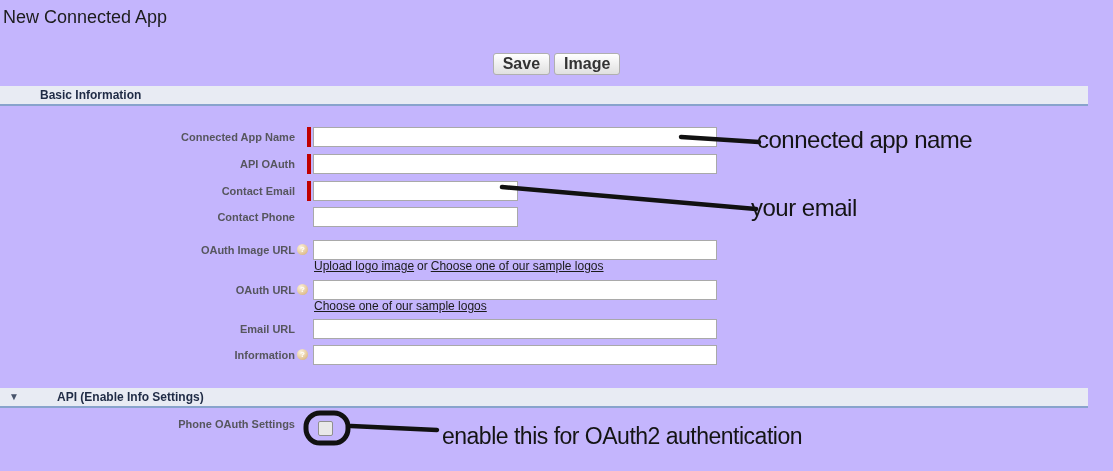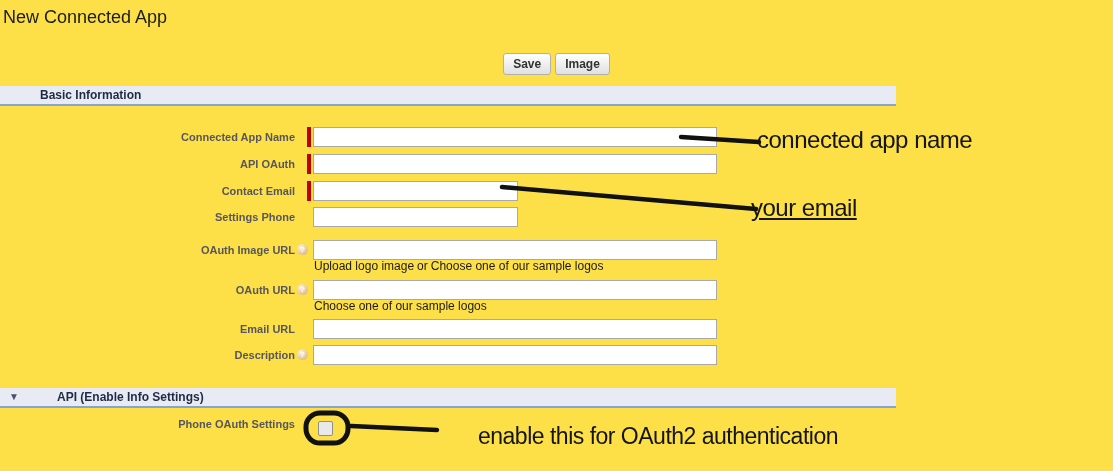--- a/index.html
+++ b/index.html
@@ -1,53 +1,53 @@
 <!DOCTYPE html>
 <html><head>
 <meta charset="utf-8">
 <style>
   html, body { margin: 0; padding: 0; background: #ffffff; }
   #canvas {
     position: relative;
     width: 1113px;
     height: 471px;
-    background: #fde047;
+    background: #c4b5fd;
     font-family: "Liberation Sans", sans-serif;
     overflow: hidden;
   }
   .page-title {
     position: absolute;
     left: 3px; top: 7px;
     font-size: 18px;
     color: #1c1c1c;
   }
   .btn-row {
     position: absolute;
     top: 53px; left: 0;
     width: 100%;
     display: flex;
     justify-content: center;
     gap: 4px;
   }
   .sf-btn {
     font-family: "Liberation Sans", sans-serif;
-    font-size: 12px;
+    font-size: 16px;
     font-weight: bold;
     color: #333;
     background: linear-gradient(#ffffff, #e0e0e0);
     border: 1px solid #b0b0b0;
     border-radius: 3px;
     height: 22px;
     padding: 0 9px;
     cursor: pointer;
   }
   .sect {
     position: absolute;
     left: 0;
-    width: 896px;
+    width: 1088px;
     height: 18px;
     background: #e8ebf3;
     border-bottom: 2px solid #88a3cc;
   }
   .sect-title {
     position: absolute;
     top: 0;
     font-size: 12px;
     font-weight: bold;
     color: #1f2b45;
@@ -106,20 +106,21 @@
   }
   .link-line {
     position: absolute;
     left: 314px;
     font-size: 12px;
     color: #1b1b1b;
     white-space: nowrap;
   }
   .link-line a, .ulink {
     color: #1b1b1b;
+    text-decoration: underline;
     cursor: pointer;
   }
   .or-sep { margin: 12px 3px; text-decoration: none; }
   .checkbox {
     position: absolute;
     left: 318px; top: 421px;
     width: 13px; height: 13px;
     border: 1px solid #8f8f8f;
     border-radius: 2px;
     background: #e9e9e9;
@@ -169,21 +170,21 @@
     <input class="finput w-long" type="text" value="" style="">
   </div>
 
   <div class="frow" style="top:181px">
     <label class="flabel">Contact Email</label>
     <span class="reqbar"></span>
     <input class="finput w-short" type="text" value="" style="">
   </div>
 
   <div class="frow" style="top:207px">
-    <label class="flabel">Settings Phone</label>
+    <label class="flabel">Contact Phone</label>
     <input class="finput w-short" type="text" value="" style="">
   </div>
 
   <div class="frow" style="top:240px">
     <label class="flabel">OAuth Image URL</label>
     <span class="help-icon">?</span>
     <input class="finput w-long" type="text" value="" style="">
   </div>
   <div class="link-line" style="top:259px">
     <span class="ulink">Upload logo image</span><span class="or-sep">or</span><span class="ulink">Choose one of our sample logos</span>
@@ -197,21 +198,21 @@
   <div class="link-line" style="top:299px">
     <span class="ulink">Choose one of our sample logos</span>
   </div>
 
   <div class="frow" style="top:319px">
     <label class="flabel">Email URL</label>
     <input class="finput w-long" type="text" value="" style="">
   </div>
 
   <div class="frow" style="top:345px">
-    <label class="flabel">Description</label>
+    <label class="flabel">Information</label>
     <span class="help-icon">?</span>
     <input class="finput w-long" type="text" value="" style="">
   </div>
 
   <div class="sect" style="top:388px">
     <span class="sect-tri">▼</span>
     <div class="sect-title" style="left:57px">API (Enable Info Settings)</div>
   </div>
 
   <div class="frow" style="top:414px">
@@ -220,16 +221,16 @@
   <span class="checkbox"></span>
 
   <svg id="anno-svg" viewBox="0 0 1113 471" xmlns="http://www.w3.org/2000/svg">
     <line x1="681" y1="137" x2="759" y2="142" stroke="#111111" stroke-width="4.5" stroke-linecap="round"></line>
     <line x1="502" y1="187" x2="756" y2="209" stroke="#111111" stroke-width="4.5" stroke-linecap="round"></line>
     <rect x="306" y="413" width="42" height="30" rx="14" fill="none" stroke="#111111" stroke-width="5"></rect>
     <line x1="351" y1="426" x2="437" y2="430" stroke="#111111" stroke-width="4.5" stroke-linecap="round"></line>
   </svg>
 
   <div class="anno-text" style="left:757px; top:126px;">connected app name</div>
-  <div class="anno-text" style="left:751px; top:194px;text-decoration:underline;">your email</div>
-  <div class="anno-text" style="left:442px; top:423px; font-size:23px;margin-left:36px;">enable this for OAuth2 authentication</div>
+  <div class="anno-text" style="left:751px; top:194px;">your email</div>
+  <div class="anno-text" style="left:442px; top:423px; font-size:23px;">enable this for OAuth2 authentication</div>
 
 </div>
 
 </body></html>

